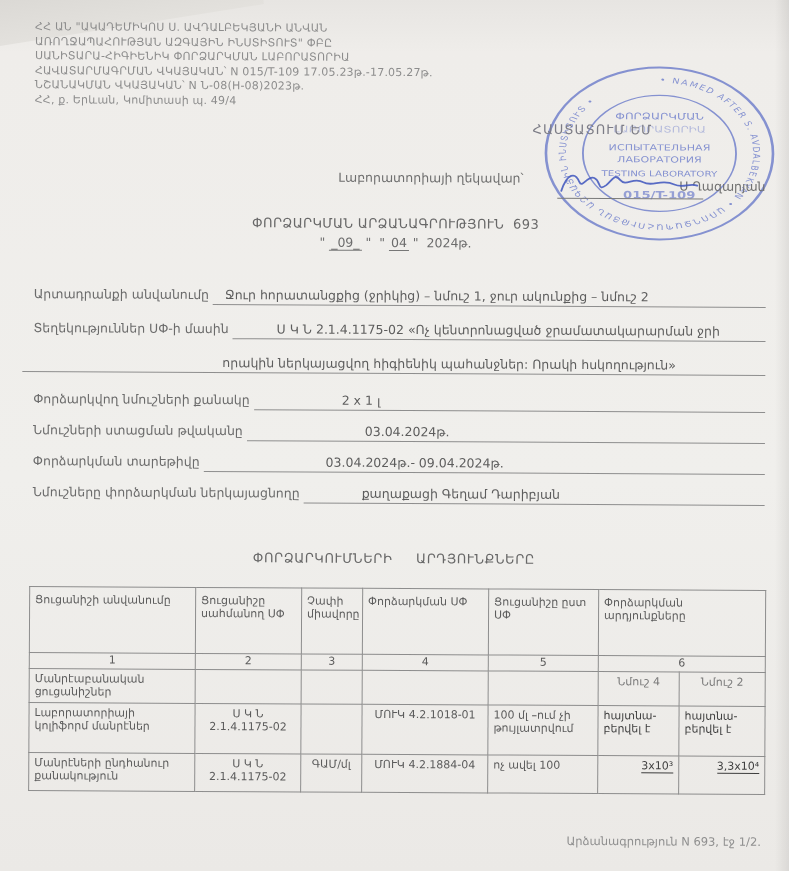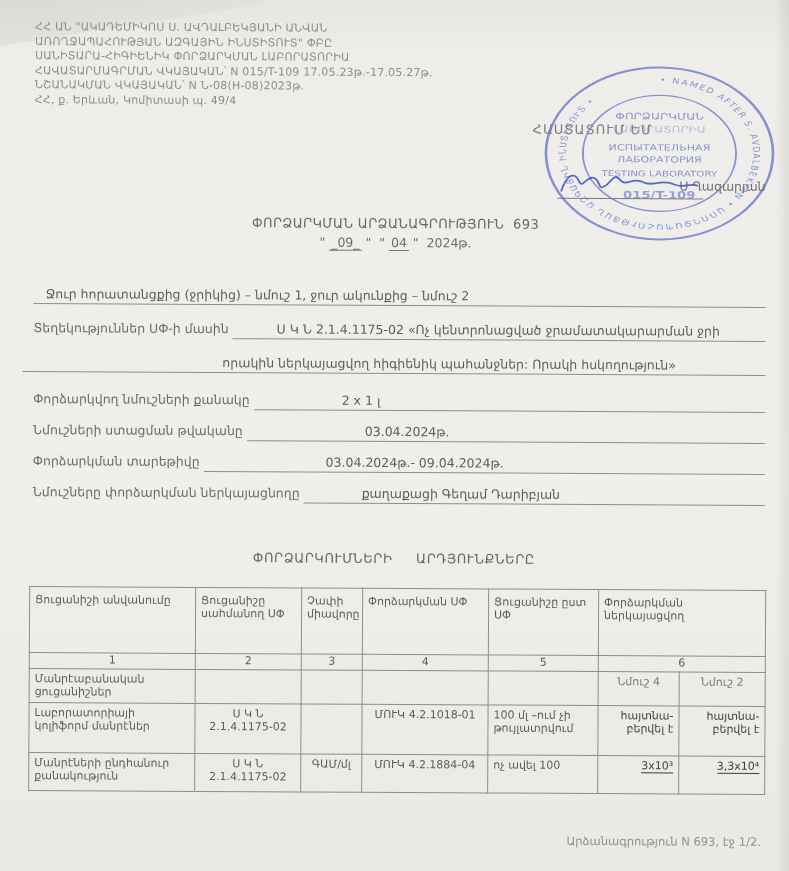--- a/index.html
+++ b/index.html
@@ -43,21 +43,21 @@
        font-size:13px;color:#686868;letter-spacing:.6px;white-space:pre;}
   table.res{position:absolute;left:30px;top:588px;width:736px;border-collapse:collapse;
        table-layout:fixed;font-size:11px;color:#5c5c5c;}
   table.res th,table.res td{border:1px solid #8d8d8d;padding:3px 5px;vertical-align:top;
        font-weight:400;overflow:hidden;}
   table.res th{text-align:left;padding-top:6px;}
   .c-center{text-align:center;}
   tr.hrow{height:66px;} tr.nrow{height:16px;} tr.nrow td{padding:0 2px;text-align:center;}
   tr.grow{height:34px;} tr.brow{height:50px;} tr.crow{height:38px;}
   td.sub{color:#7b7b7b;text-align:center;}
-  td.bold{font-weight:700;color:#3e3e3e;text-align:right;}
+  td.bold{font-weight:700;color:#3e3e3e;}
   td.resu{font-weight:700;color:#3e3e3e;text-align:right;}
   td.resu span{border-bottom:1px solid #3e3e3e;}
   .footer{position:absolute;right:26px;top:833px;font-size:11.5px;color:#8f8f8f;}
 </style>
 </head>
 <body>
 
 <div id="page">
   <div class="fold"></div>
   <div class="edge-r"></div>
@@ -86,31 +86,33 @@
         <text x="0" y="-21" text-anchor="middle" font-size="9" opacity=".55">ԼԱԲՈՐԱՏՈՐԻԱ</text>
         <text x="0" y="-3" text-anchor="middle" font-size="8.4">ИСПЫТАТЕЛЬНАЯ</text>
         <text x="0" y="9" text-anchor="middle" font-size="8.4">ЛАБОРАТОРИЯ</text>
         <text x="0" y="23" text-anchor="middle" font-size="7.8">TESTING LABORATORY</text>
         <text x="0" y="45" text-anchor="middle" font-size="10" font-weight="700" opacity=".85">015/T-109</text>
       </g>
     </svg>
 
     <div class="overlay-approve">ՀԱՍՏԱՏՈՒՄ ԵՄ</div>
 
+    <div class="labhead-label">Լաբորատորիայի ղեկավար՝</div>
     <div class="sig-wrap">
       <svg width="146" height="28" viewBox="0 0 146 28">
         <path d="M4,22 C10,4 18,3 22,13 C25,20 30,6 37,9 C44,12 40,23 49,16 C56,10 57,4 63,11 C69,18 76,7 86,13 C95,18 104,9 117,15 C126,19 132,13 140,16" fill="none" stroke="#3d53bd" stroke-width="1.8" stroke-linecap="round" opacity=".85"></path>
       </svg>
     </div>
     <div class="labhead-name">Ս Ղազարյան</div>
 
     <div class="title">ՓՈՐՁԱՐԿՄԱՆ ԱՐՁԱՆԱԳՐՈՒԹՅՈՒՆ  693</div>
     <div class="dateline"><span>" </span><span class="u">_09_</span><span> "  " </span><span class="u">04</span><span> "  </span><span>2024թ.</span></div>
 
     <div class="field f0">
+      <span class="lab">Արտադրանքի անվանումը</span>
       <span class="val">Ջուր  հորատանցքից (ջրիկից) – նմուշ 1, ջուր ակունքից  – նմուշ 2</span>
     </div>
     <div class="field f1">
       <span class="lab">Տեղեկություններ ՍՓ-ի մասին</span>
       <span class="val">Ս Կ Ն 2.1.4.1175-02 «Ոչ կենտրոնացված ջրամատակարարման ջրի</span>
     </div>
     <div class="fcont">որակին  ներկայացվող հիգիենիկ  պահանջներ: Որակի  հսկողություն»</div>
     <div class="field f2">
       <span class="lab">Փորձարկվող նմուշների քանակը</span>
       <span class="val">2 x 1 լ</span>
@@ -140,21 +142,21 @@
           <col style="width:81px">
           <col style="width:86px">
       </colgroup>
       <tbody>
           <tr class="hrow">
         <th>Ցուցանիշի անվանումը</th>
         <th>Ցուցանիշը սահմանող ՍՓ</th>
         <th class="c-center">Չափի միավորը</th>
         <th class="c-center">Փորձարկման ՍՓ</th>
         <th class="c-center">Ցուցանիշը ըստ ՍՓ</th>
-        <th colspan="2">Փորձարկման ներկայացվող</th>
+        <th colspan="2">Փորձարկման արդյունքները</th>
       </tr>
       <tr class="nrow">
         <td>1</td>
         <td>2</td>
         <td>3</td>
         <td>4</td>
         <td>5</td>
         <td colspan="2">6</td>
       </tr>
       <tr class="grow">

